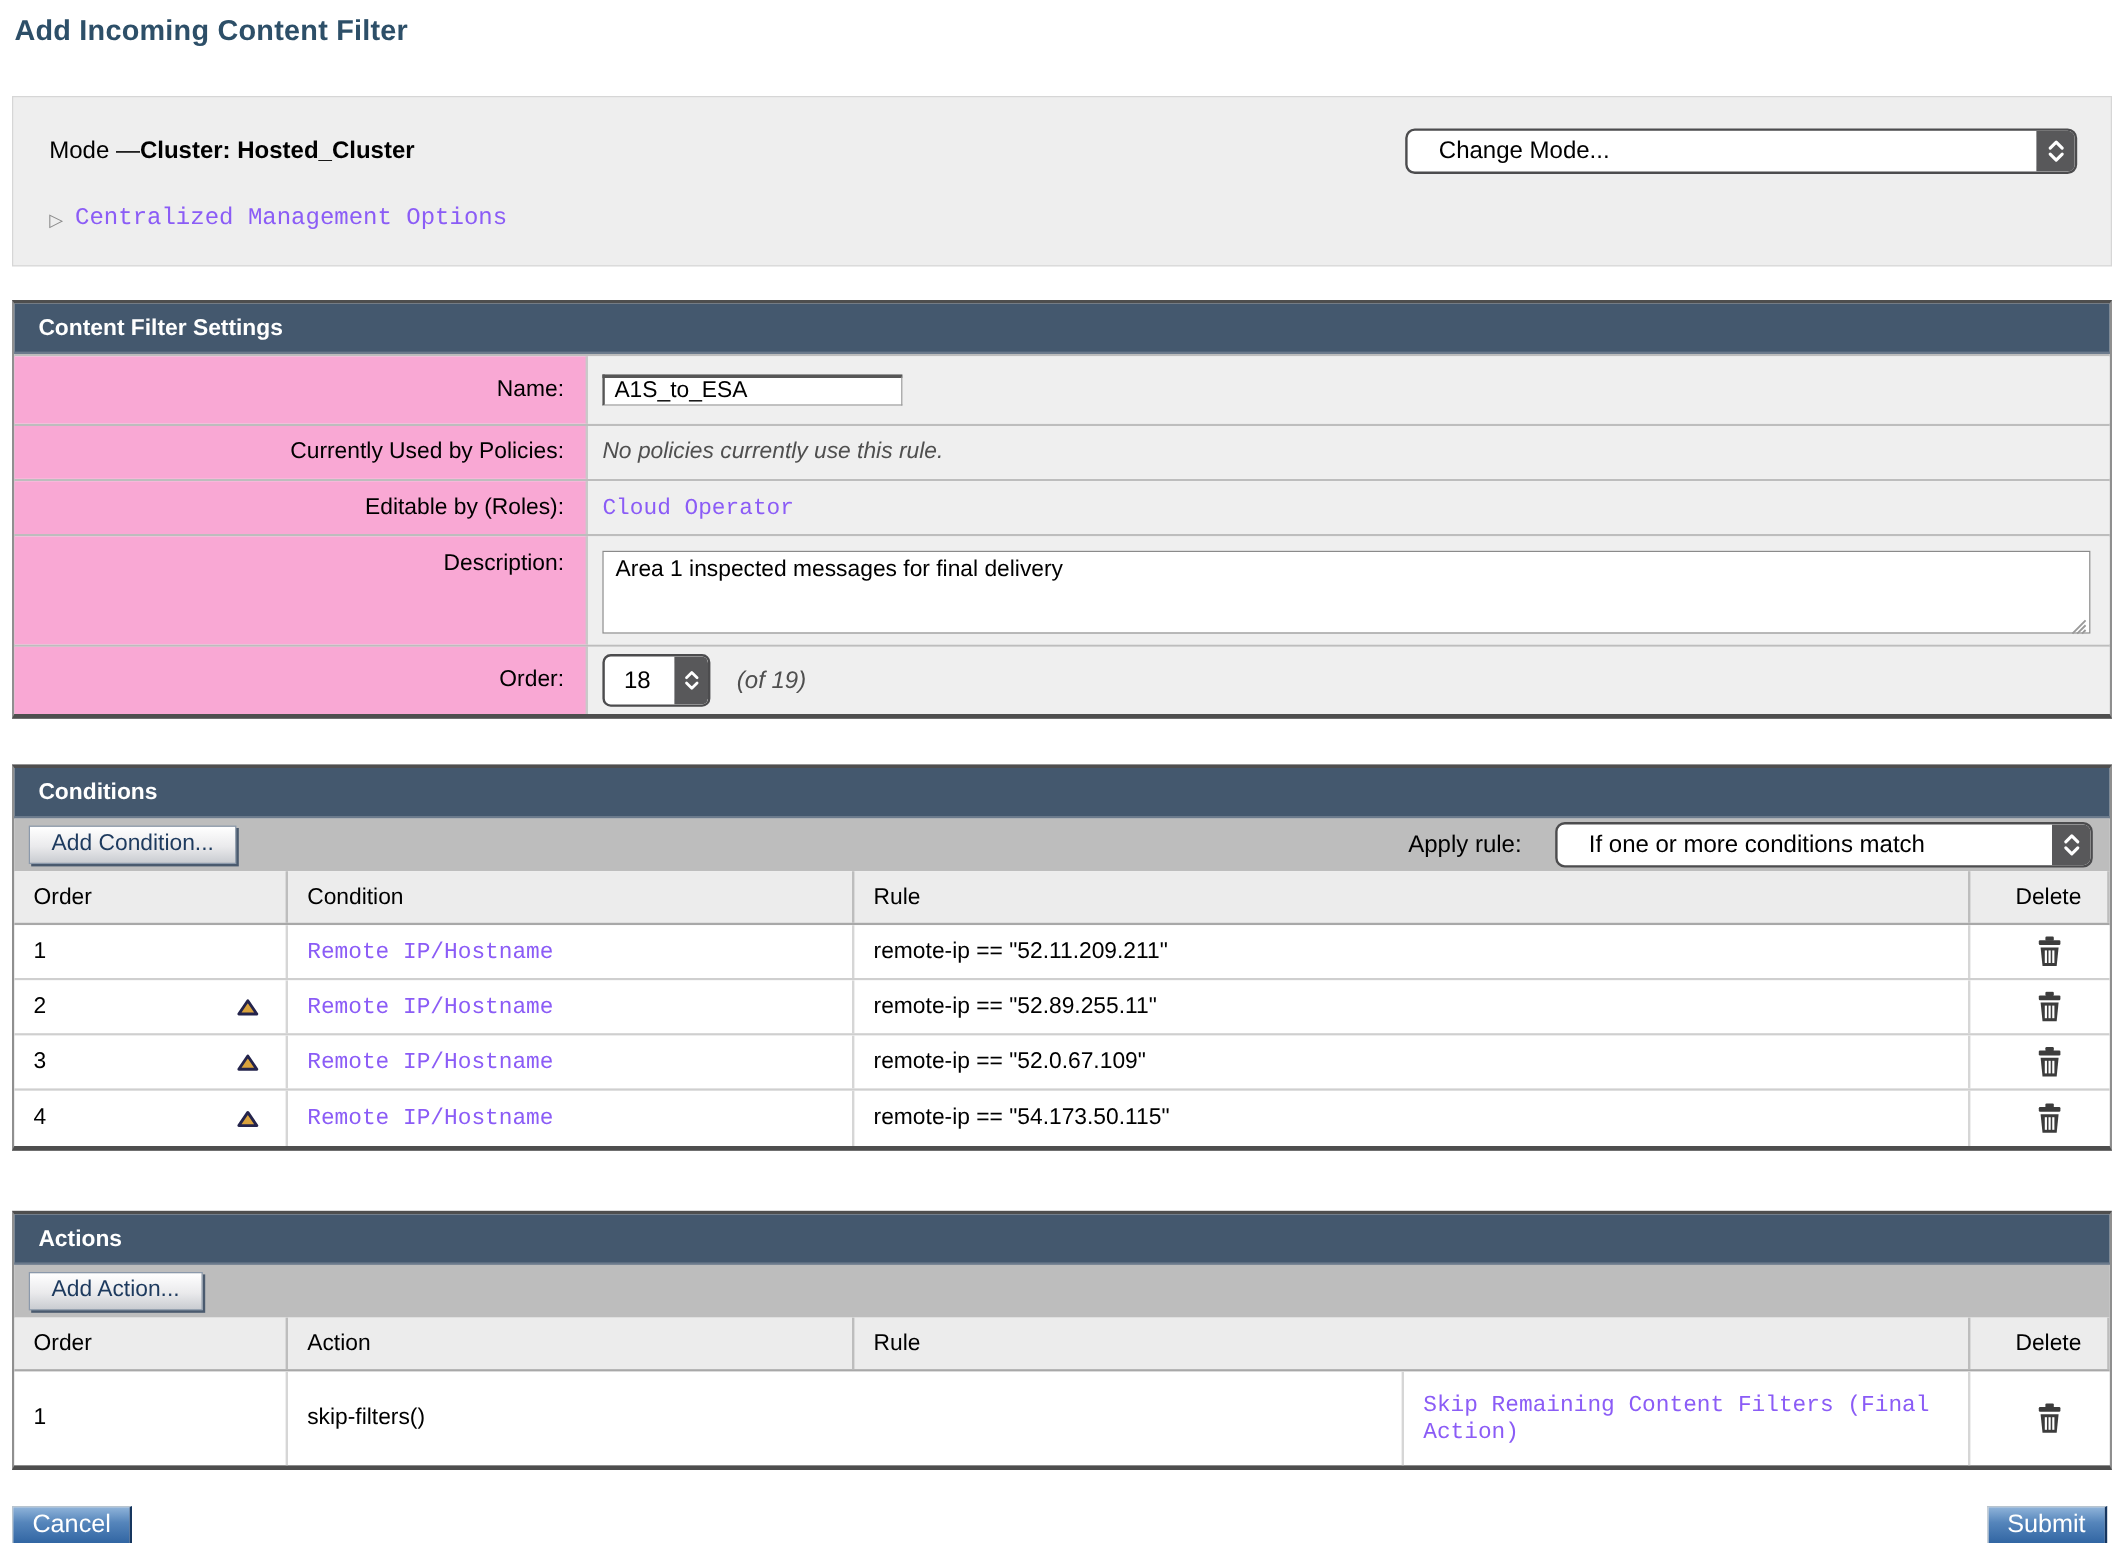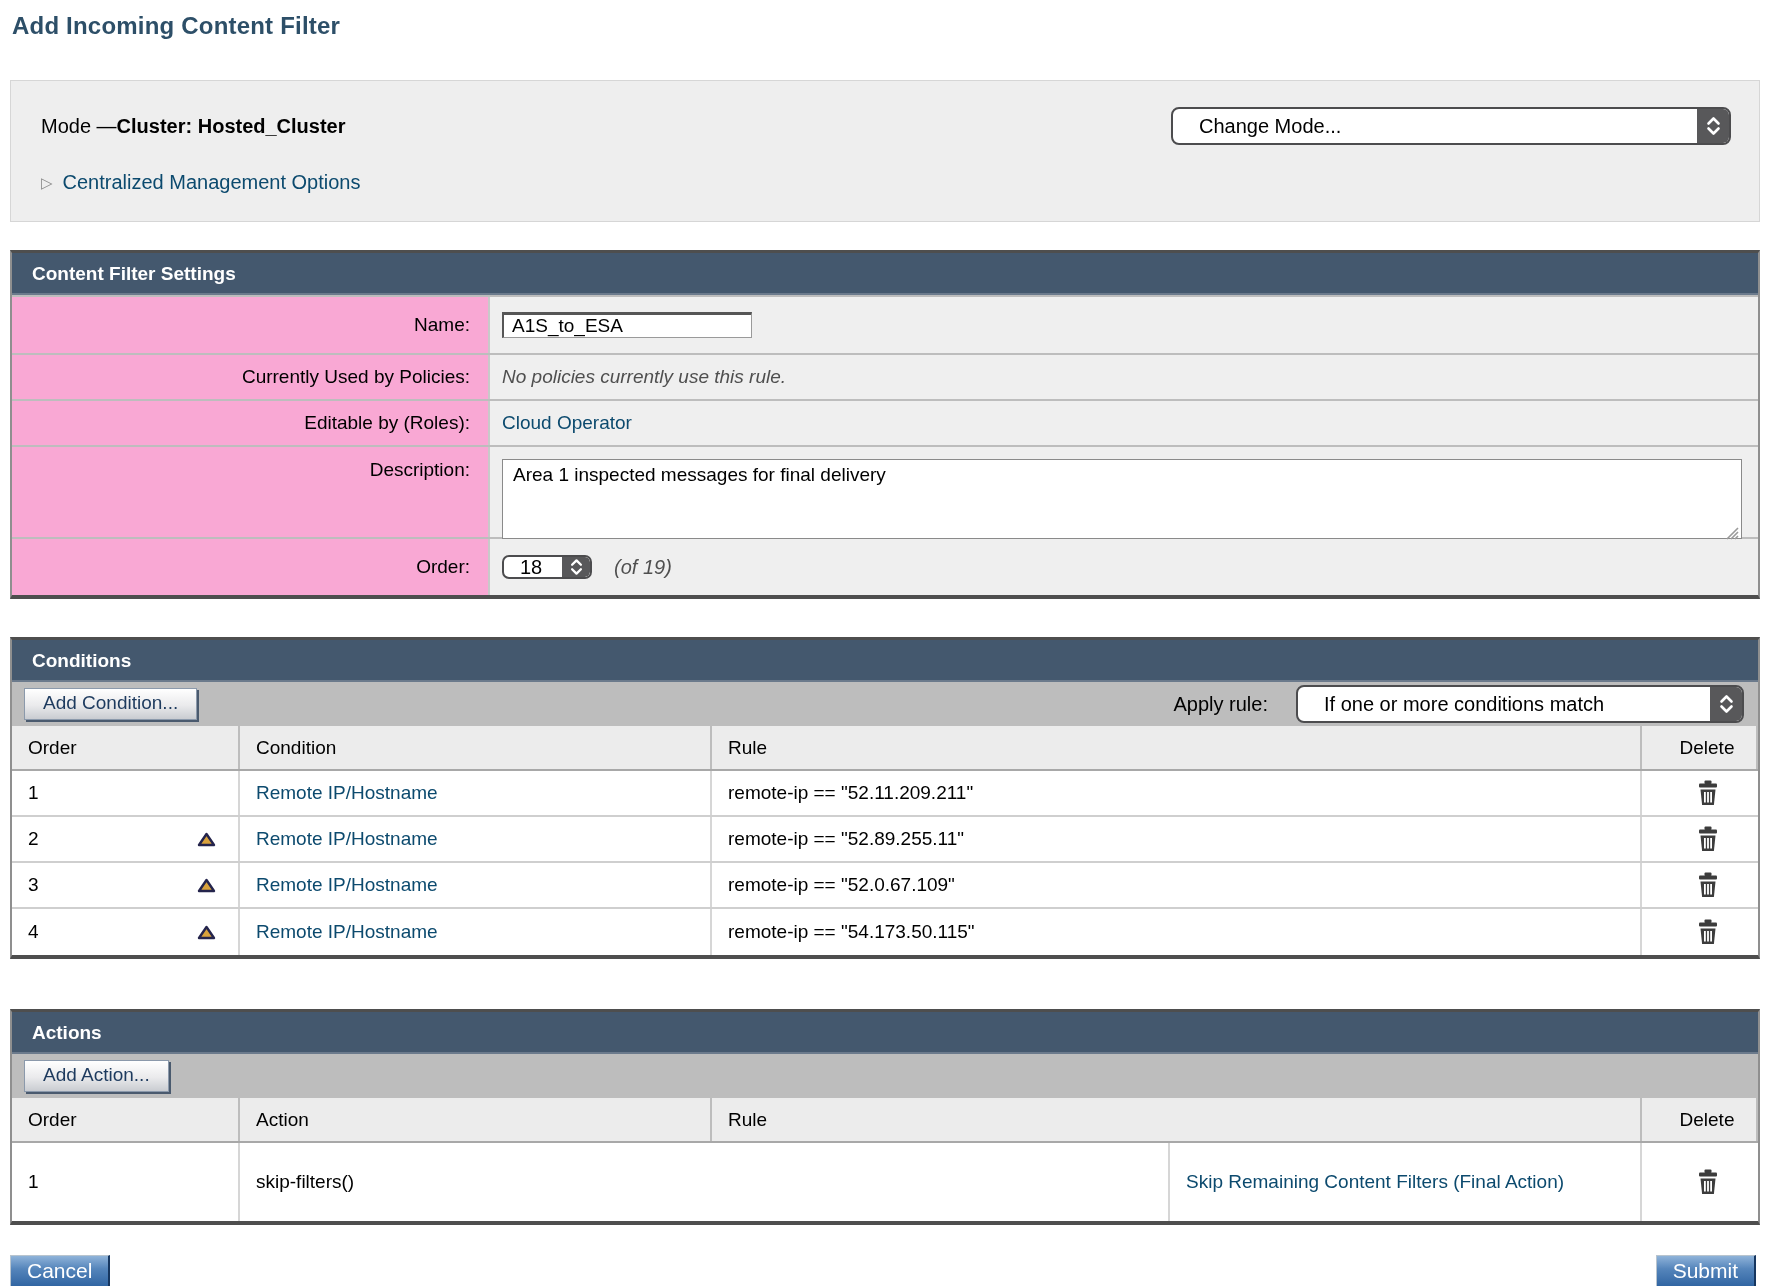--- a/index.html
+++ b/index.html
@@ -21,35 +21,35 @@
   
   .mode-panel {
     margin-top: 40px; background: #eeeeee; border: 1px solid #d6d6d6;
     height: 142px; padding: 26px 28px 18px 30px;
   }
   .mode-row { display: flex; justify-content: space-between; align-items: flex-start; }
   .mode-text { font-size: 20px; padding-top: 8px; }
   .mode-text .mode-val { font-weight: bold; }
   .mgmt-link-row { margin-top: 26px; display: flex; align-items: center; gap: 10px; }
   .disclosure { color: #8a8a8a; font-size: 15px; }
-  a.teal-link { color: #0c4a6e; text-decoration: none; cursor: pointer; }
+  a.teal-link { color: #8b5cf6; text-decoration: none; cursor: pointer; font-family: Liberation Mono, monospace; }
   .mgmt-link-row a { font-size: 20px; }
 
   
   .mac-select {
     display: inline-flex; align-items: stretch; justify-content: space-between;
     background: #ffffff; border: 2px solid #4c4c4e; border-radius: 8px;
     overflow: hidden; height: 38px; cursor: default;
   }
   .mac-select .sel-txt { align-self: center; padding: 0 14px 0 26px; font-size: 20px; white-space: nowrap; }
   .mac-select .stepper {
     background: #58585a; width: 32px; display: flex; align-items: center; justify-content: center;
     border-radius: 0 5px 5px 0; flex: none;
   }
-  .mac-select.small { height: 24px; border-radius: 7px; }
+  .mac-select.small { height: 44px; border-radius: 7px; }
   .mac-select.small .sel-txt { padding: 0 10px 0 16px; font-size: 20px; }
   .mac-select.small .stepper { width: 28px; }
   .sel-change-mode { width: 560px; }
   .sel-apply-rule { width: 448px; }
   .sel-order { width: 90px; }
 
   
   .panel {
     border-left: 2px solid #8f8f8f; border-right: 2px solid #8f8f8f;
     border-top: 3px solid #4e4e4e; border-bottom: 4px solid #4e4e4e;
@@ -81,21 +81,21 @@
   .row-order { height: 58px; }
 
   .name-input {
     width: 250px; height: 26px; background: #fff; font-size: 19px;
     font-family: "Liberation Sans", sans-serif; padding: 2px 8px;
     border: 1px solid #9a9a9a; border-top: 3px solid #565656; border-left: 2px solid #565656;
   }
   .italic-note { font-style: italic; color: #4f4f4f; }
   .desc-wrap { position: relative; width: 1240px; }
   .desc-area {
-    width: 100%; height: 80px; resize: none; background: #fff;
+    width: 100%; height: 69px; resize: none; background: #fff;
     border: 1px solid #8a8a8a; font-family: "Liberation Sans", sans-serif;
     font-size: 19px; padding: 4px 10px; overflow: hidden;
   }
   .resize-grip { position: absolute; right: 3px; bottom: 6px; width: 15px; height: 15px; }
   .order-note { font-style: italic; color: #4f4f4f; margin-left: 22px; font-size: 20px; }
 
   
   .toolbar {
     background: #bdbdbd; height: 44px; display: flex; align-items: center;
     justify-content: space-between; padding: 0 14px 0 12px;

